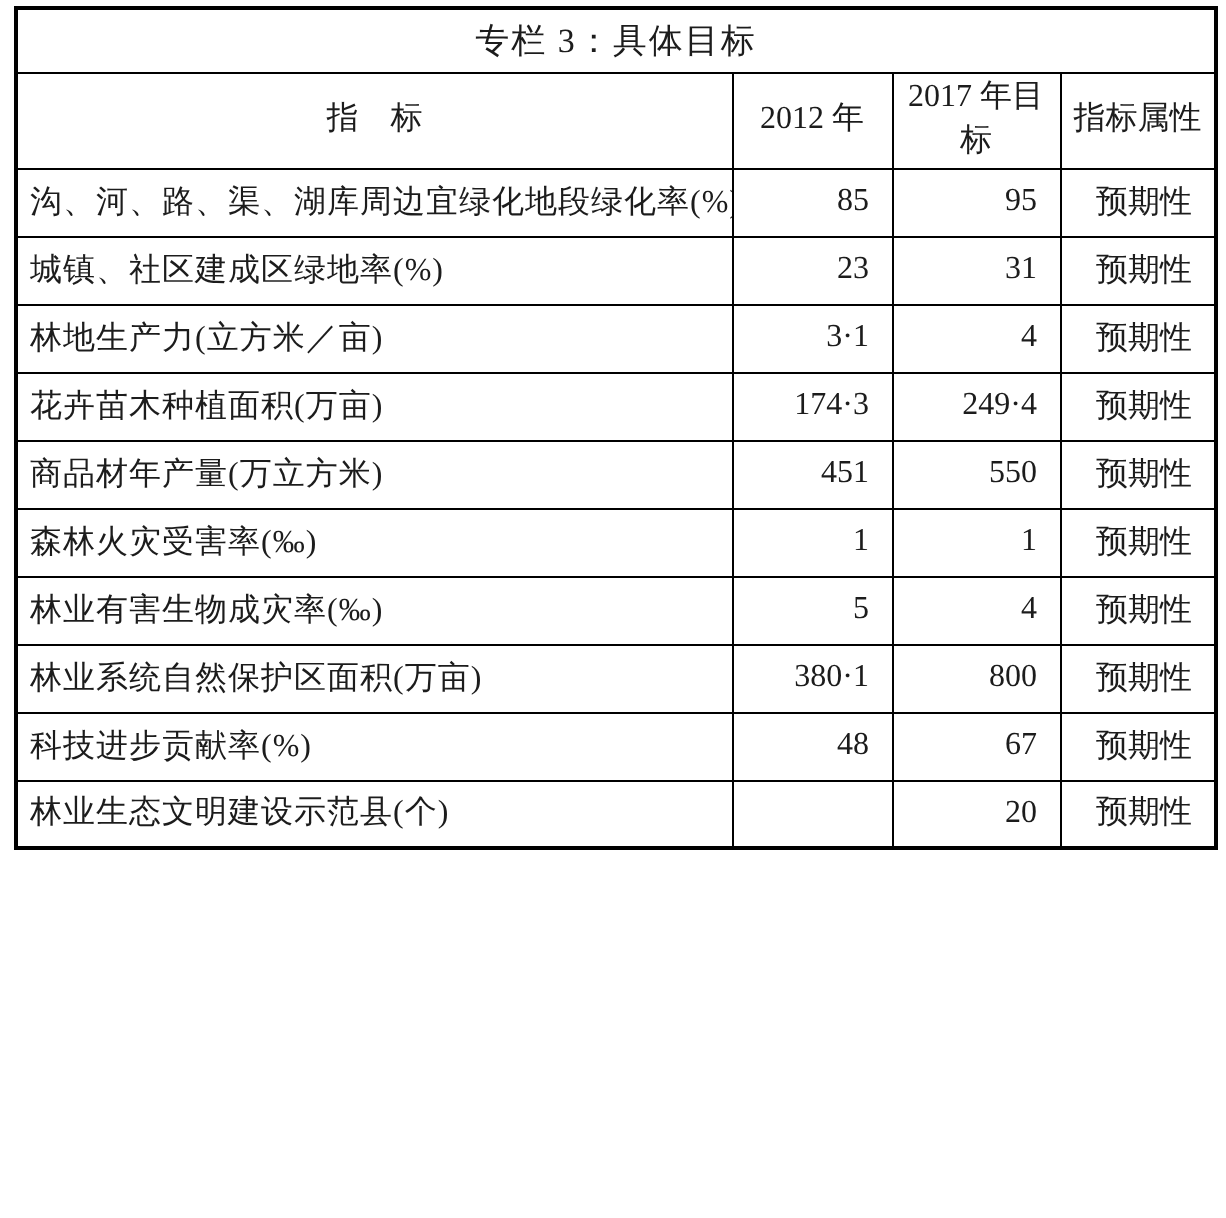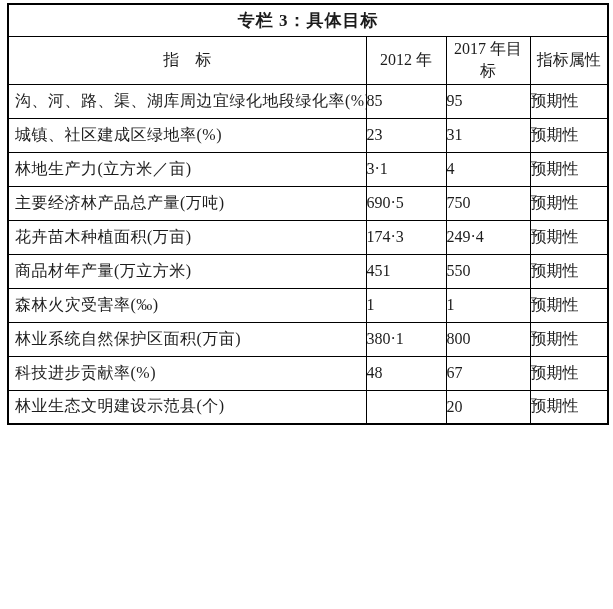--- a/index.html
+++ b/index.html
@@ -28,21 +28,21 @@
     border: 1px solid #000000;
     font-weight: normal;
     overflow: hidden;
     box-sizing: border-box;
     background: #ffffff;
   }
   tr.title-row th {
     height: 32px;
     text-align: center;
     vertical-align: middle;
-    font-weight: bold;
+    font-weight: normal;
     font-size: 17px;
     letter-spacing: 1px;
   }
   tr.header-row th {
     height: 48px;
     text-align: center;
     vertical-align: middle;
     font-size: 16px;
     line-height: 1.35;
     padding: 0 4px;
@@ -53,22 +53,22 @@
     vertical-align: middle;
   }
   td.cell-indicator {
     text-align: left;
     padding: 0 4px 0 6px;
     letter-spacing: 0.5px;
     white-space: nowrap;
   }
   td.cell-num,
   td.cell-attr {
-    text-align: left;
-    padding: 0 0;
+    text-align: right;
+    padding: 0 11px;
   }
   col.col-indicator { width: 358px; }
   col.col-2012      { width: 80px;  }
   col.col-2017      { width: 84px;  }
   col.col-attr      { width: 78px;  }
 </style>
 </head>
 <body>
 
 <div class="page">
@@ -103,41 +103,41 @@
     <td class="cell-num">31</td>
     <td class="cell-attr">预期性</td>
   </tr>
         <tr>
     <td class="cell-indicator">林地生产力(立方米／亩)</td>
     <td class="cell-num">3·1</td>
     <td class="cell-num">4</td>
     <td class="cell-attr">预期性</td>
   </tr>
         <tr>
-    <td class="cell-indicator">主要经济林产品总产量(万吨)</td>
-    <td class="cell-num">690·5</td>
-    <td class="cell-num">750</td>
-    <td class="cell-attr">预期性</td>
-  </tr>
-        <tr>
     <td class="cell-indicator">花卉苗木种植面积(万亩)</td>
     <td class="cell-num">174·3</td>
     <td class="cell-num">249·4</td>
     <td class="cell-attr">预期性</td>
   </tr>
         <tr>
     <td class="cell-indicator">商品材年产量(万立方米)</td>
     <td class="cell-num">451</td>
     <td class="cell-num">550</td>
     <td class="cell-attr">预期性</td>
   </tr>
         <tr>
     <td class="cell-indicator">森林火灾受害率(‰)</td>
     <td class="cell-num">1</td>
     <td class="cell-num">1</td>
+    <td class="cell-attr">预期性</td>
+  </tr>
+        <tr>
+    <td class="cell-indicator">林业有害生物成灾率(‰)</td>
+    <td class="cell-num">5</td>
+    <td class="cell-num">4</td>
     <td class="cell-attr">预期性</td>
   </tr>
         <tr>
     <td class="cell-indicator">林业系统自然保护区面积(万亩)</td>
     <td class="cell-num">380·1</td>
     <td class="cell-num">800</td>
     <td class="cell-attr">预期性</td>
   </tr>
         <tr>
     <td class="cell-indicator">科技进步贡献率(%)</td>

